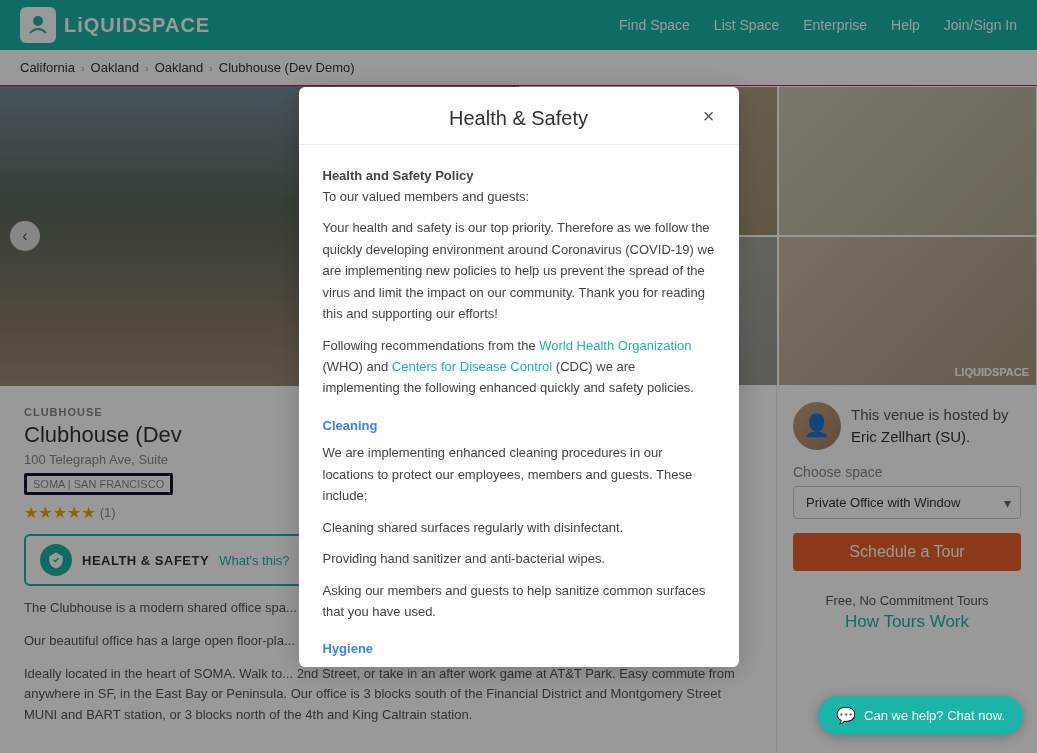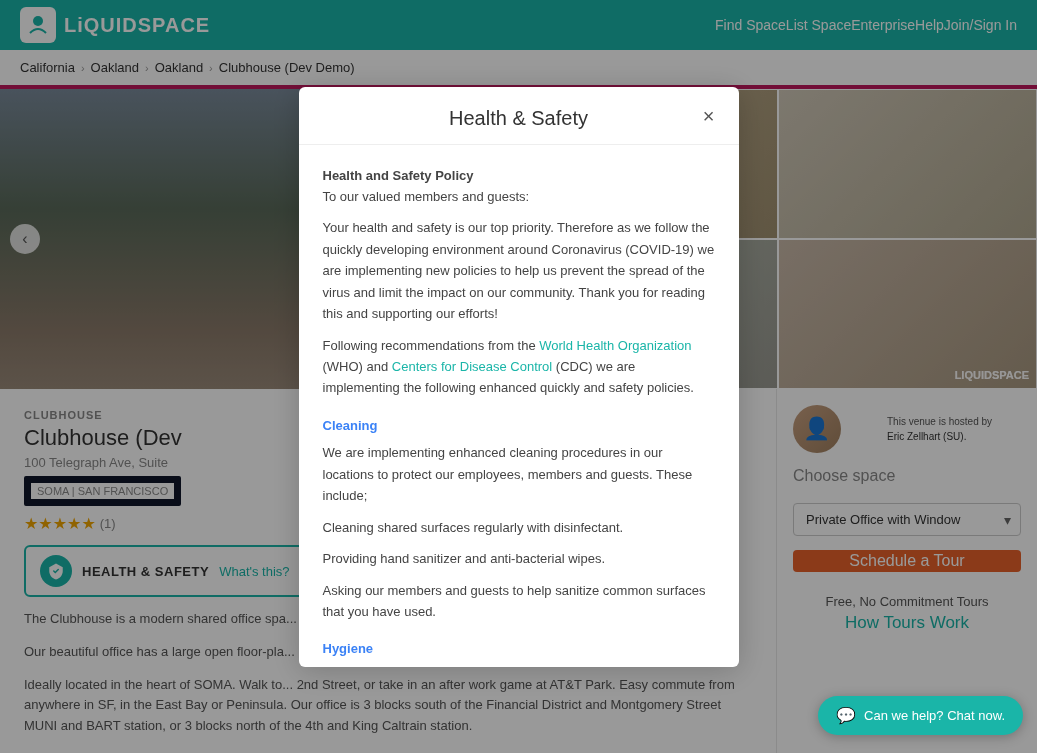--- a/index.html
+++ b/index.html
@@ -3,25 +3,25 @@
   <meta charset="utf-8">
   <style>
     * { box-sizing: border-box; margin: 0; padding: 0; }
     body { font-family: 'Helvetica Neue', Arial, sans-serif; font-size: 14px; color: #333; background: #f5f5f5; overflow-x: hidden; }
 
     
     .nav { background: #1ab5a8; height: 50px; display: flex; align-items: center; padding: 0 20px; justify-content: space-between; }
     .nav-logo { display: flex; align-items: center; gap: 8px; color: white; font-size: 20px; font-weight: bold; letter-spacing: 1px; }
     .nav-logo-icon { width: 36px; height: 36px; background: white; border-radius: 6px; display: flex; align-items: center; justify-content: center; }
     .nav-logo-icon svg { width: 24px; height: 24px; }
-    .nav-links { display: flex; align-items: flex-start; }
+    .nav-links { display: flex; gap: 24px; align-items: flex-start; }
     .nav-links a { color: white; text-decoration: none; font-size: 14px; }
 
     
-    .breadcrumb { background: white; padding: 10px 20px; font-size: 13px; color: #666; border-bottom: 4px solid #be185d; display: flex; align-items: center; gap: 6px; }
+    .breadcrumb { background: white; padding: 10px 20px; font-size: 13px; color: #666; border-bottom: 1px solid #be185d; display: flex; align-items: center; gap: 6px; }
     .breadcrumb a { color: #333; text-decoration: none; }
     .breadcrumb .sep { color: #999; font-size: 11px; }
     .breadcrumb .current { color: #333; }
 
     
     .photo-grid { display: grid; grid-template-columns: 1fr 1fr; height: 300px; background: #ccc; position: relative; overflow: hidden; }
     .photo-main { background: linear-gradient(135deg, #8a9a6a 0%, #6b7a5a 30%, #a09060 60%, #7a8070 100%); display: flex; align-items: center; justify-content: center; position: relative; }
     .photo-main-inner { width: 100%; height: 100%; background: linear-gradient(180deg, #7a8a9a 0%, #5a6a5a 40%, #8a7a6a 80%, #9a8a7a 100%); }
     .photo-right { display: grid; grid-template-columns: 1fr 1fr; grid-template-rows: 1fr 1fr; }
     .photo-cell { background: #bbb; border: 1px solid white; }
@@ -35,43 +35,43 @@
 
     
     .content-area { display: flex; background: white; min-height: 400px; }
     .main-col { flex: 1; padding: 20px 24px; border-right: 1px solid #e8e8e8; }
     .side-col { width: 260px; padding: 16px; flex-shrink: 0; }
 
     
     .venue-tag { font-size: 11px; font-weight: bold; color: #888; letter-spacing: 1px; margin-bottom: 4px; }
     .venue-name { font-size: 22px; font-weight: 500; color: #333; margin-bottom: 4px; }
     .venue-address { font-size: 13px; color: #888; margin-bottom: 6px; }
-    .venue-location-tag { font-size: 11px; color: #888; border: 7px solid #0f172a; display: inline-block; padding: 2px 6px; border-radius: 2px; margin-bottom: 8px; }
+    .venue-location-tag { font-size: 11px; color: #888; border: 3px solid #0f172a; display: inline-block; padding: 2px 6px; border-radius: 2px; margin-bottom: 8px; }
     .stars { color: #f0a500; font-size: 16px; display: inline-flex; gap: 1px; }
     .review-count { color: #888; font-size: 13px; margin-left: 4px; }
 
     
     .health-badge { display: flex; align-items: center; gap: 10px; border: 2px solid #1ab5a8; border-radius: 6px; padding: 8px 14px; margin: 12px 0; width: fit-content; }
     .health-icon { width: 32px; height: 32px; background: #1ab5a8; border-radius: 50%; display: flex; align-items: center; justify-content: center; color: white; font-size: 16px; }
     .health-label { font-weight: bold; font-size: 13px; color: #333; letter-spacing: 0.5px; }
     .whats-this { color: #1ab5a8; font-size: 13px; text-decoration: none; cursor: pointer; text-align: right; }
 
     
     .desc-text { font-size: 13px; color: #555; line-height: 1.6; margin-bottom: 12px; }
 
     
     .host-section { display: flex; align-items: center; gap: 10px; margin-bottom: 14px; }
     .host-avatar { width: 48px; height: 48px; border-radius: 50%; background: linear-gradient(135deg, #c8a080, #a08060); overflow: hidden; display: flex; align-items: center; justify-content: center; color: white; font-size: 18px; }
-    .host-info { font-size: 10px; color: #555; line-height: 1.5; margin-left: 36px; }
+    .host-info { font-size: 15px; color: #555; line-height: 1.5; }
     .host-name { font-weight: 500; color: #333; }
-    .space-label { font-size: 16px; color: #888; margin-bottom: 18px; }
+    .space-label { font-size: 14px; color: #888; margin-bottom: 6px; }
     .space-select { width: 100%; padding: 8px 12px; border: 1px solid #ccc; border-radius: 4px; font-size: 13px; color: #333; background: white; appearance: none; cursor: pointer; display: flex; align-items: center; justify-content: space-between; }
     .select-wrapper { position: relative; margin-bottom: 14px; }
     .select-wrapper::after { content: '▾'; position: absolute; right: 10px; top: 50%; transform: translateY(-50%); color: #666; pointer-events: none; }
-    .schedule-btn { width: 100%; padding: 2px; background: #e8622a; color: white; border: none; border-radius: 4px; font-size: 16px; font-weight: 500; cursor: pointer; text-align: center; }
+    .schedule-btn { width: 100%; padding: 10px; background: #e8622a; color: white; border: none; border-radius: 4px; font-size: 16px; font-weight: 500; cursor: pointer; text-align: center; }
     .free-tours { text-align: center; font-size: 13px; color: #555; margin-top: 22px; margin-bottom: 4px; }
     .how-tours { text-align: center; }
     .how-tours a { color: #1ab5a8; font-size: 17px; text-decoration: none; }
 
     
     .modal-overlay { position: fixed; top: 0; left: 0; width: 100%; height: 100%; background: rgba(0,0,0,0.4); z-index: 1000; display: flex; align-items: center; justify-content: center; }
     .modal { background: white; width: 440px; max-height: 580px; border-radius: 6px; overflow: hidden; display: flex; flex-direction: column; position: relative; box-shadow: 0 4px 30px rgba(0,0,0,0.2); }
     .modal-header { padding: 20px 24px 14px; border-bottom: 1px solid #eee; display: flex; align-items: center; justify-content: center; position: relative; }
     .modal-title { font-size: 20px; font-weight: 400; color: #333; }
     .modal-close { position: absolute; right: 16px; top: 16px; background: none; border: none; font-size: 20px; color: #555; cursor: pointer; width: 28px; height: 28px; display: flex; align-items: center; justify-content: center; }

